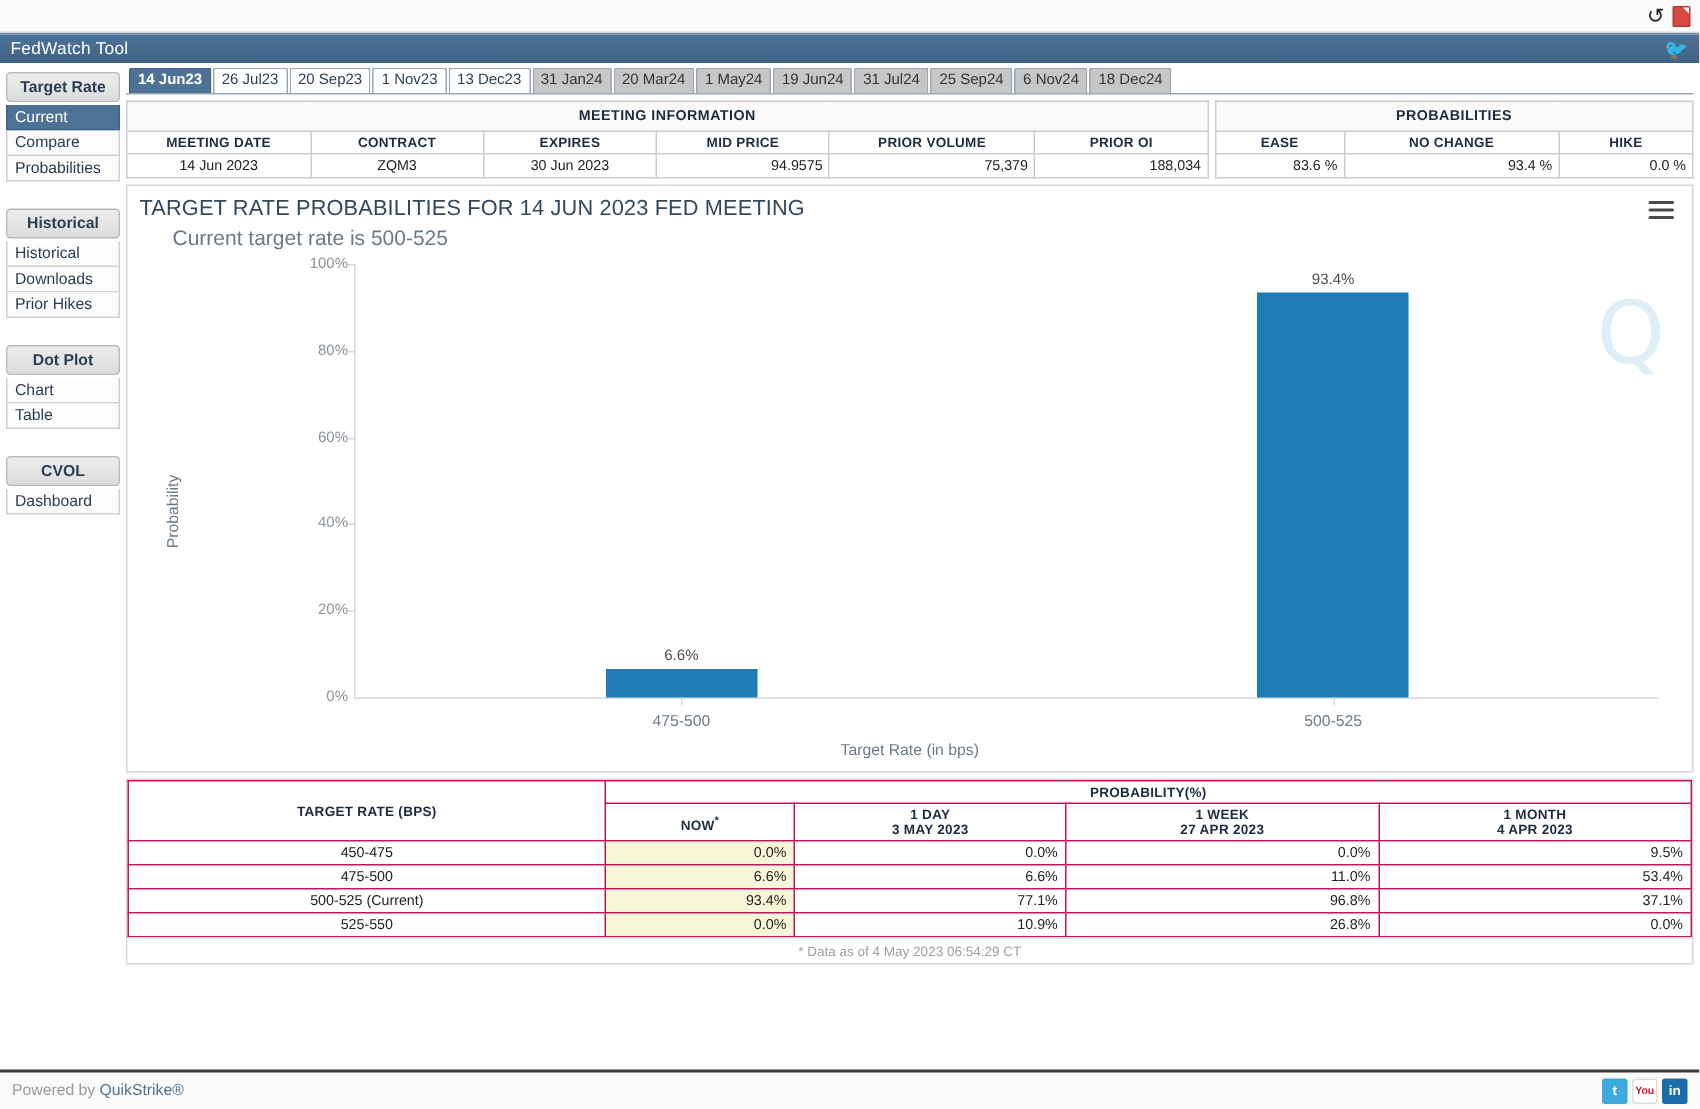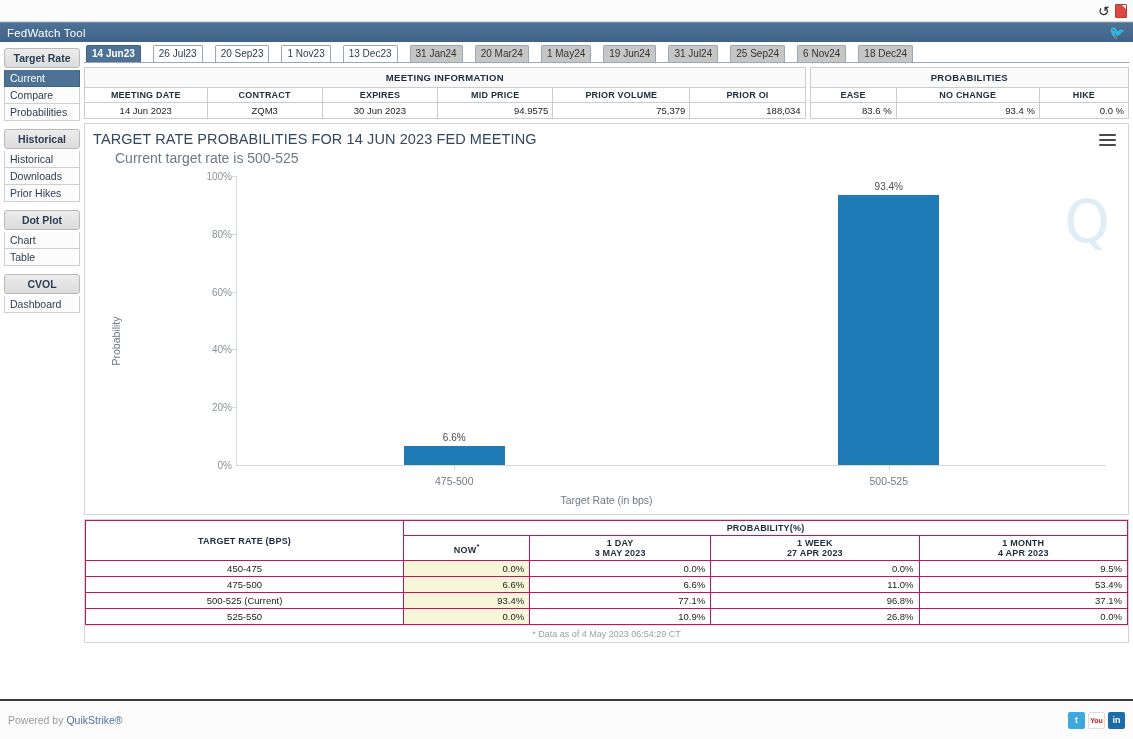--- a/index.html
+++ b/index.html
@@ -89,21 +89,21 @@
   }
 
   
   .sidebar {
     width: 76px;
     flex: none;
     display: flex;
     flex-direction: column;
     padding-top: 2px;
   }
-  .side-group { margin-bottom: 8px; border-radius: 29px; }
+  .side-group { margin-bottom: 18px; border-radius: 29px; }
   .side-head {
     background: linear-gradient(#ececec, #dcdcdc);
     border: 1px solid #b9b9b9;
     border-radius: 3px;
     text-align: center;
     font-weight: bold;
     font-size: 10.5px;
     color: #2b3d52;
     padding: 3px 0;
     margin-bottom: 2px;
@@ -129,21 +129,21 @@
     flex: 1;
     min-width: 0;
     display: flex;
     flex-direction: column;
   }
 
   
   .tabs {
     display: flex;
     align-items: flex-end;
-    gap: 12px;
+    gap: 1px;
     height: 17px;
     border-bottom: 1px solid #9aa7b4;
     padding-left: 2px;
   }
   .tab {
     font-size: 10px;
     padding: 2px 5px 2px 5px;
     border: 1px solid #9aa7b4;
     border-bottom: none;
     border-radius: 2px 2px 0 0;
@@ -368,21 +368,21 @@
     text-align: center;
     font-size: 10px;
     color: #2b2b2b;
     padding: 4px 0;
     border-top: 1px solid #cfd2d6;
     background: #fff;
   }
 
   
   .footer {
-    height: 40px;
+    height: 26px;
     flex: none;
     border-top: 2px solid #3a3a3a;
     background: #fbfbfb;
     display: flex;
     align-items: center;
     justify-content: space-between;
     padding: 0 8px;
   }
   .powered { font-size: 10.5px; color: #9a9a9a; }
   .powered b { color: #4e7296; font-weight: normal; }

